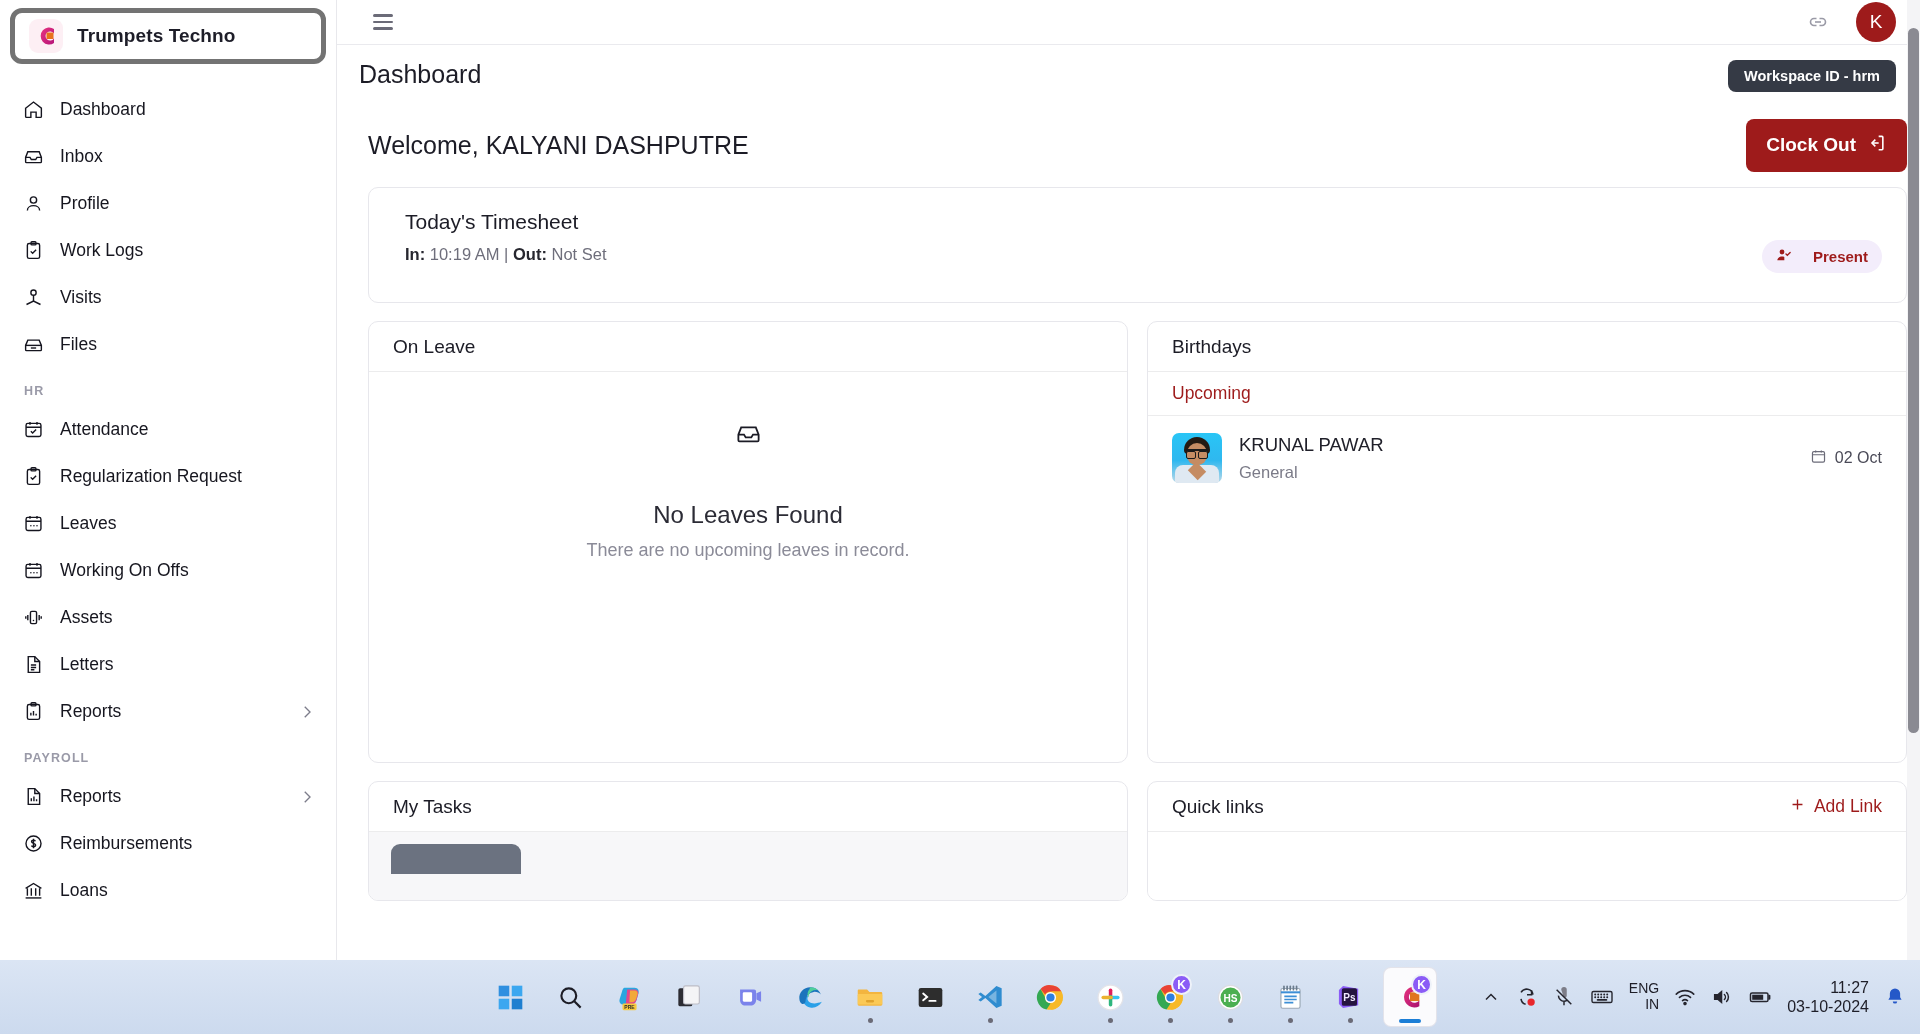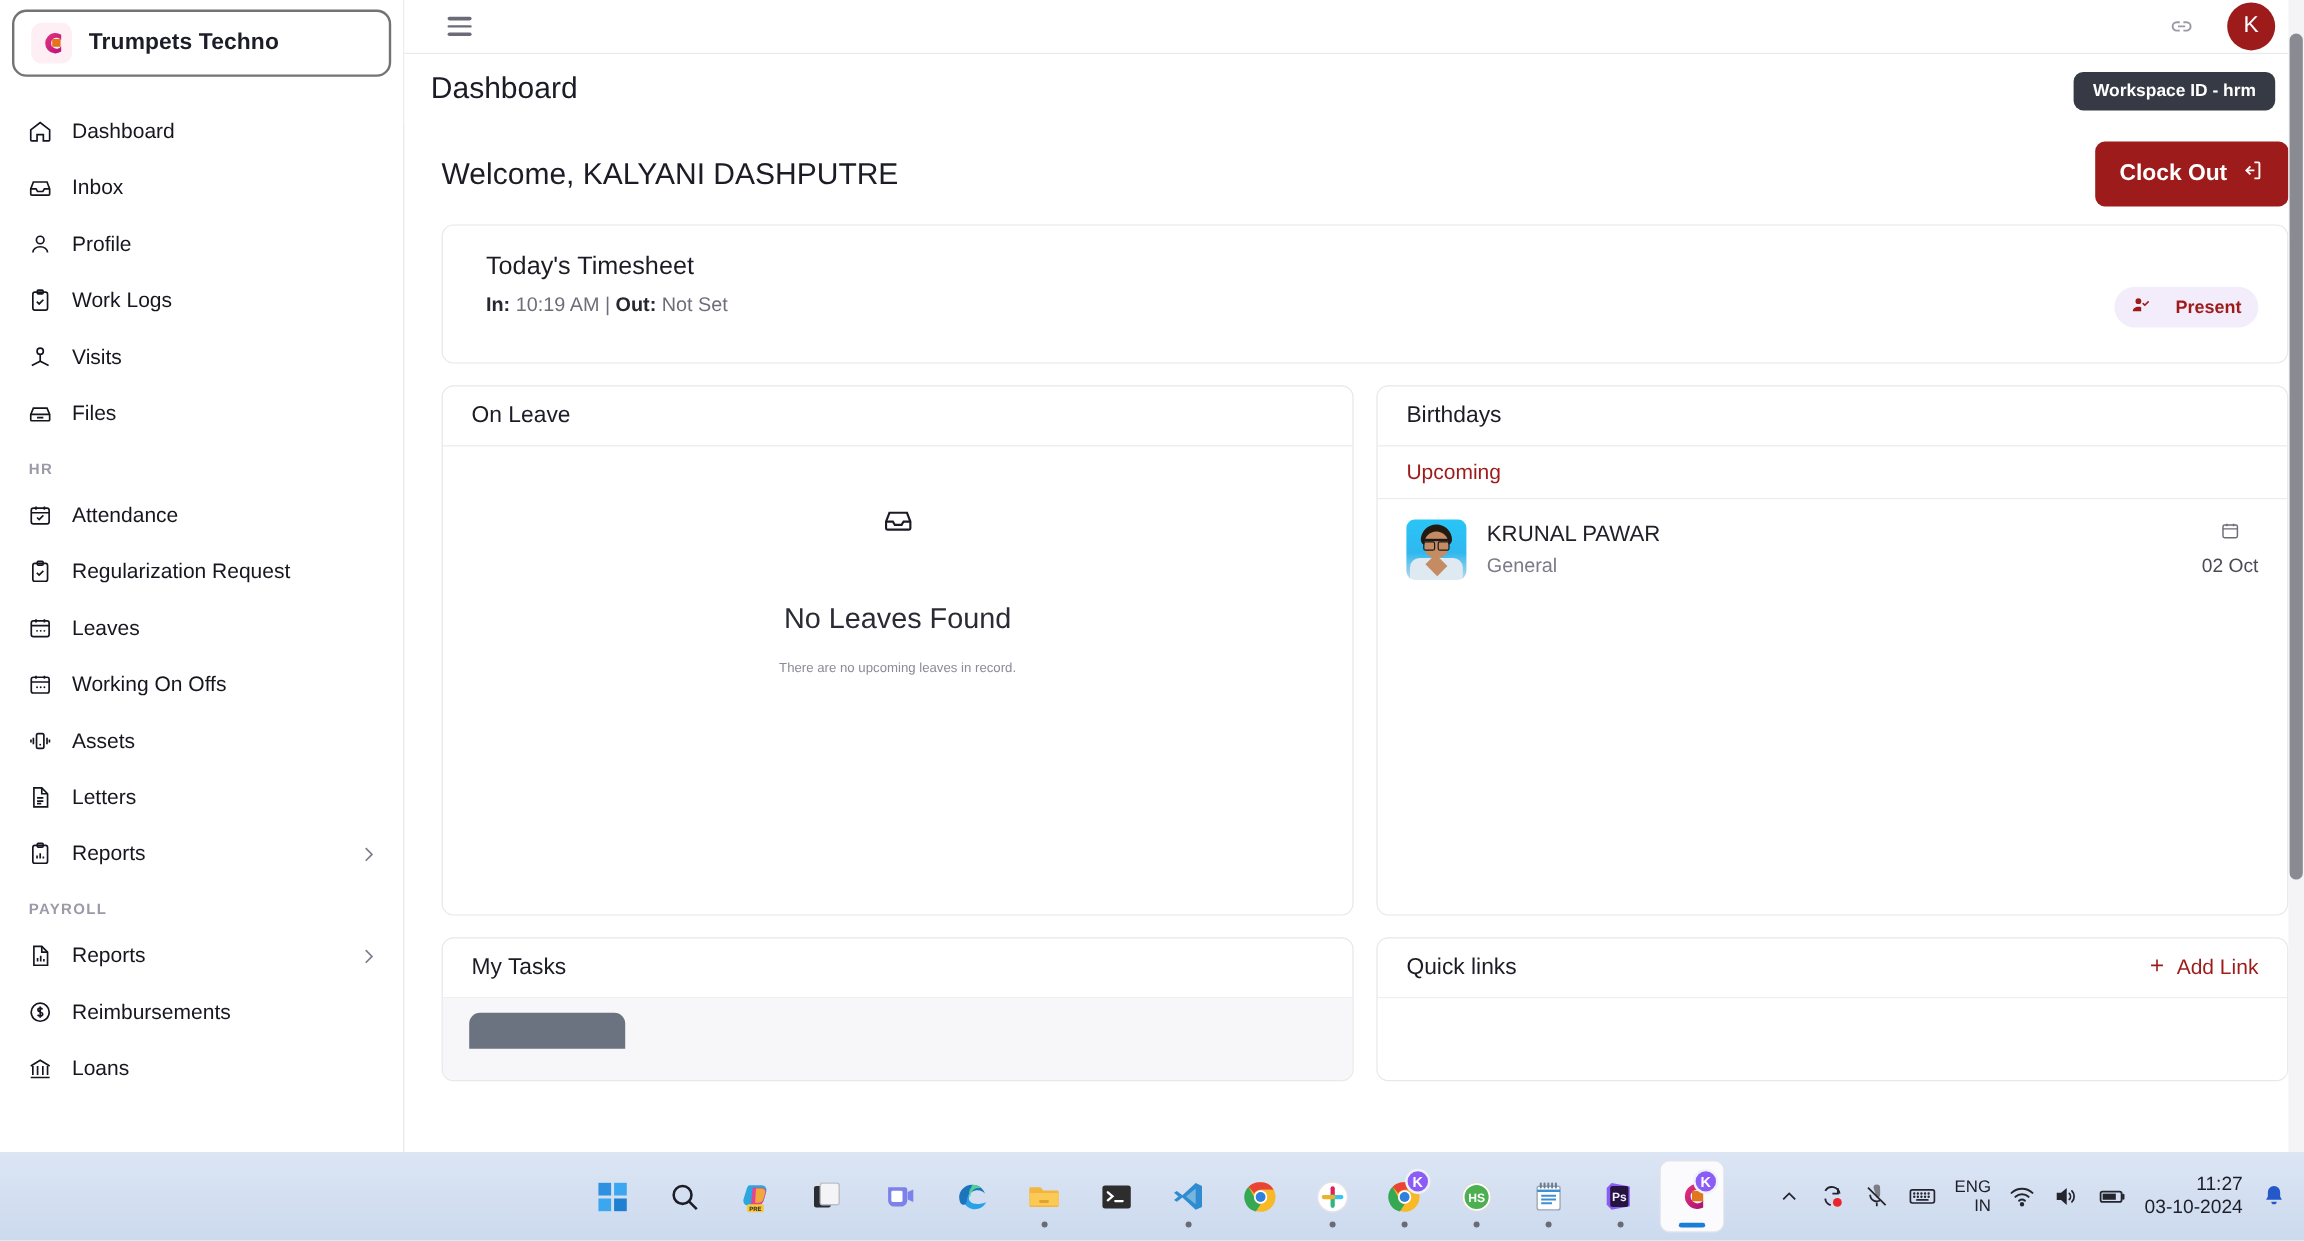--- a/index.html
+++ b/index.html
@@ -11,21 +11,21 @@
   .app { position: relative; width: 1920px; height: 1034px; }
 
   
   .sidebar {
     position: absolute; left: 0; top: 0; width: 337px; height: 960px;
     background: #ffffff; border-right: 1px solid #e8e8ec;
     overflow: hidden;
   }
   .brand {
     margin: 8px 10px 0 10px; height: 56px;
-    border: 2px solid #737373; border-radius: 12px;
+    border: 5px solid #737373; border-radius: 12px;
     display: flex; align-items: center; gap: 14px; padding: 0 14px;
     background: #fff;
   }
   .brand-logo {
     width: 34px; height: 34px; border-radius: 9px;
     background: #fdeff4; display: flex; align-items: center; justify-content: center;
     flex: 0 0 auto;
   }
   .brand-name { font-size: 19px; font-weight: 700; color: #1d1d28; letter-spacing: .1px; white-space: nowrap; }
 
@@ -105,21 +105,21 @@
   .grid { display: flex; gap: 19px; margin-top: 18px; }
   .col { flex: 1 1 0; min-width: 0; }
 
   .leave-card { height: 442px; display: flex; flex-direction: column; }
   .empty {
     flex: 1; display: flex; flex-direction: column; align-items: center;
     justify-content: flex-start; padding-top: 48px; gap: 0;
   }
   .empty-icon { color: #1b1b25; margin-bottom: 13px; }
   .empty-title { font-size: 24px; color: #2b2b35; margin-bottom: 11px; margin-top: 37px; }
-  .empty-sub { font-size: 11px; color: #8b8b98; margin-top: 10px; }
+  .empty-sub { font-size: 18px; color: #8b8b98; }
 
   .bday-card { height: 442px; display: flex; flex-direction: column; }
   .bday-section {
     height: 44px; display: flex; align-items: center; padding: 0 24px;
     border-bottom: 1px solid #ececed; font-size: 17.5px; color: #9e1b1b;
   }
   .bday-row { display: flex; align-items: center; padding: 17px 24px; gap: 17px; }
   .bday-photo {
     width: 50px; height: 50px; border-radius: 7px; overflow: hidden; flex: 0 0 auto;
     background: linear-gradient(180deg,#29c5f6 0%,#2fb8ef 55%,#bcd9e8 100%);
@@ -127,21 +127,21 @@
   }
   .bday-photo .hair { position:absolute; left:12px; top:4px; width:26px; height:17px; background:#241a12; border-radius:13px 13px 4px 4px; }
   .bday-photo .face { position:absolute; left:15px; top:10px; width:20px; height:22px; background:#c58c63; border-radius:10px 10px 9px 9px; }
   .bday-photo .glasses { position:absolute; left:14px; top:16px; width:22px; height:6px; border-top:2px solid #1a1a1a; }
   .bday-photo .glasses:before,.bday-photo .glasses:after { content:""; position:absolute; top:0; width:8px; height:6px; border:1.5px solid #1a1a1a; border-radius:2px; }
   .bday-photo .glasses:before { left:0; } .bday-photo .glasses:after { right:0; }
   .bday-photo .shirt { position:absolute; left:3px; bottom:0; width:44px; height:18px; background:#dfe9f2; border-radius:8px 8px 0 0; }
   .bday-photo .collar { position:absolute; left:18px; bottom:6px; width:14px; height:12px; background:#c58c63; transform:rotate(45deg); }
   .bday-name { font-size: 18.5px; color: #20202a; margin-bottom: 7px; }
   .bday-dept { font-size: 16.5px; color: #7b7b88; }
-  .bday-date { margin-left: auto; font-size: 16px; color: #4a4a57; display: flex; align-items: center; gap: 8px; white-space: nowrap; flex-direction: column; }
+  .bday-date { margin-left: auto; font-size: 16px; color: #4a4a57; display: flex; align-items: center; gap: 8px; white-space: nowrap; }
 
   .bottom-row { display: flex; gap: 19px; margin-top: 18px; }
   .tasks-card { height: 120px; overflow: hidden; }
   .tasks-body { background: #f7f7f9; height: 70px; padding: 12px 22px; }
   .task-chip { width: 130px; height: 30px; background: #6b7280; border-radius: 9px 9px 0 0; }
   .quick-head { display: flex; align-items: center; }
   .addlink {
     margin-left: auto; color: #9e1b1b; font-size: 17.5px; display: flex;
     align-items: center; gap: 8px; cursor: pointer;
   }

